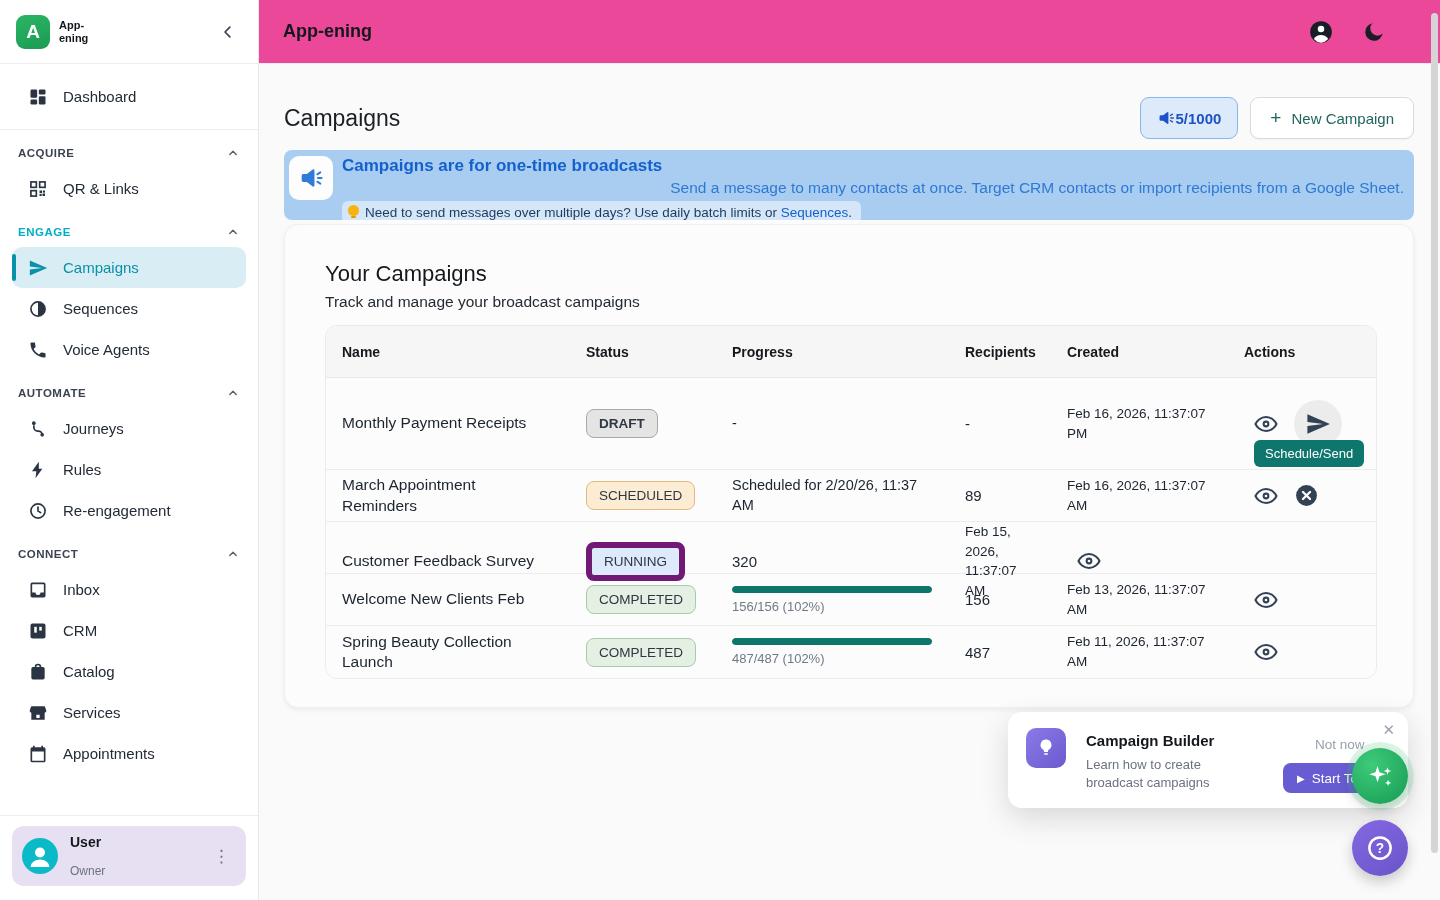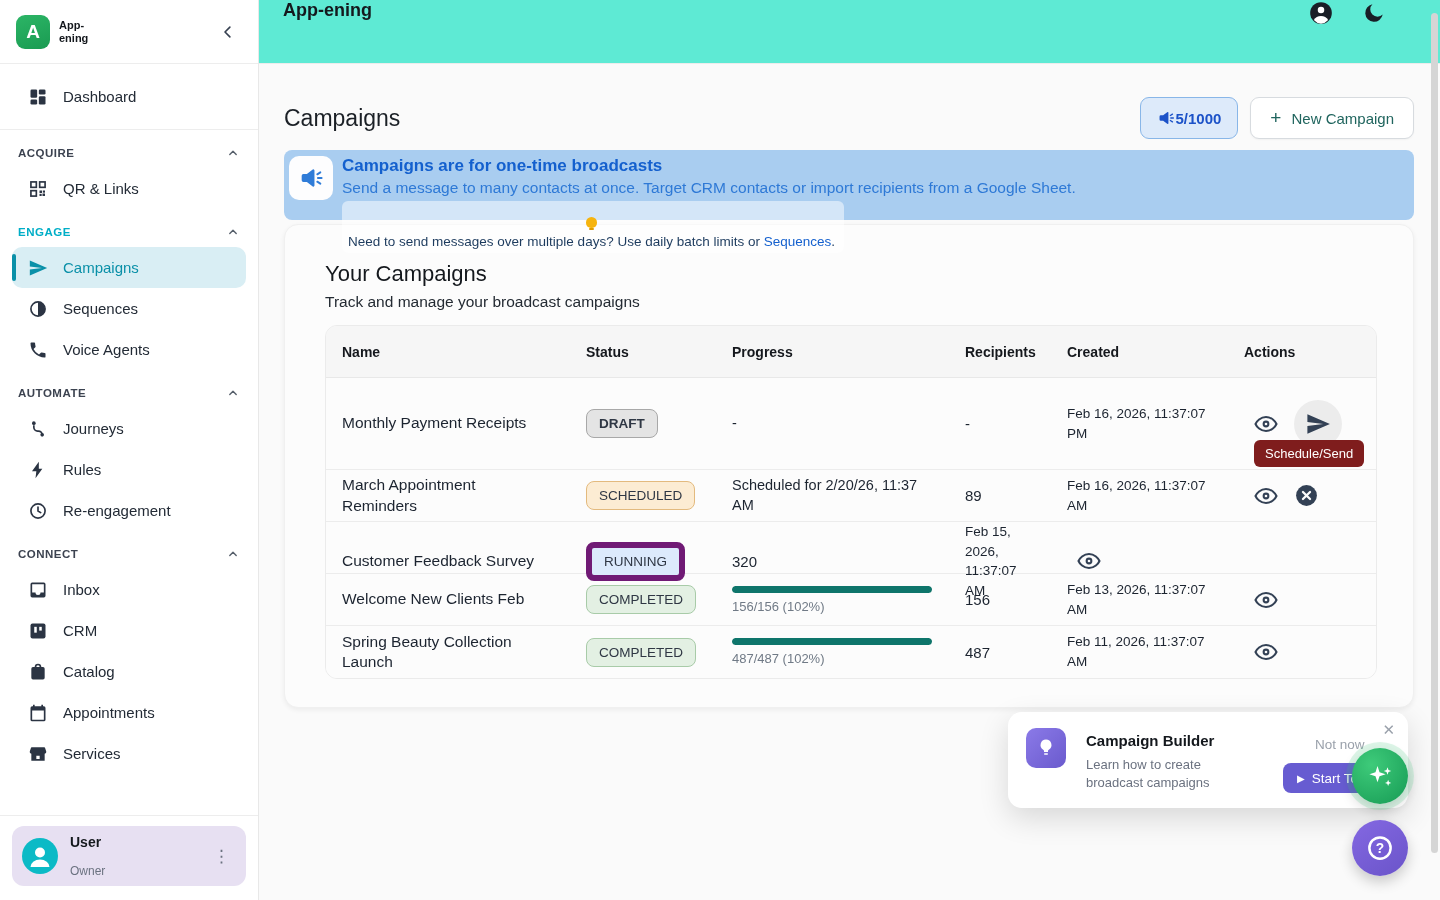--- a/index.html
+++ b/index.html
@@ -31,44 +31,44 @@
   .user-area { border-top:1px solid #ededed; padding:10px 12px 14px; background:#fff; }
   .user-card { background:#e7e0f2; border-radius:12px; padding:8px 10px; display:flex; align-items:center; }
   .avatar { width:36px; height:36px; border-radius:50%; background:#0bbac6; flex:none; }
   .user-meta { margin-left:12px; flex:1; }
   .user-name { font-size:14px; font-weight:bold; color:#14181d; }
   .user-role { font-size:12px; color:#6b7280; margin-top:14px; }
   .dots-btn { border:none; background:none; font-size:17px; color:#6b7280; cursor:pointer; padding:2px 6px; }
 
   
   .main { position:absolute; left:259px; top:0; right:0; bottom:0; }
-  .topbar { height:64px; background:#5eead4; border-bottom:1px solid #ececec; display:flex; align-items:flex-start;
+  .topbar { height:64px; background:#ec4899; border-bottom:1px solid #ececec; display:flex; align-items:center;
     padding:0 54px 0 24px; }
   .topbar-title { font-size:18px; font-weight:bold; color:#14181d; flex:1; }
   .topbar-actions { display:flex; align-items:center; gap:28px; }
   .icon-btn { border:none; background:none; cursor:pointer; color:#191e26; display:flex; padding:0; }
   .content { position:absolute; left:0; right:0; top:64px; bottom:0; background:#fafafa; padding:0 26px 0 25px; }
 
   .page-head { margin-top:33px; display:flex; align-items:center; }
   .page-title { font-size:23px; font-weight:400; color:#1b2026; flex:1; }
   .quota-badge { display:flex; align-items:center; height:42px; padding:0 16px; background:#ddeafa;
     border:1px solid #88b6e8; border-radius:9px; color:#1c52c8; font-weight:bold; font-size:15px; cursor:pointer; }
   .new-btn { display:flex; align-items:center; gap:10px; height:42px; padding:0 19px; margin-left:12px;
     background:#fff; border:1px solid #d7dbdf; border-radius:9px; font-size:15px; font-weight:500;
     color:#20655e; cursor:pointer; box-shadow:0 1px 2px rgba(0,0,0,.04); }
   .new-btn .plus { font-size:19px; font-weight:400; }
 
   .banner { margin-top:11px; height:70px; background:#a9cdf0; border-radius:8px; position:relative;
     padding:5px 10px 0 58px; }
   .banner-icon { position:absolute; left:5px; top:6px; width:44px; height:44px; background:#fdfdfe;
     border-radius:10px; display:flex; align-items:center; justify-content:center; color:#2f7cd8; }
   .banner-title { font-size:17px; font-weight:bold; color:#1460ce; line-height:21px; }
-  .banner-body { font-size:15.5px; color:#2e79d6; line-height:20px; margin-top:2px; }
-  .banner-tip { display:inline-flex; align-items:center; gap:6px; background:rgba(255,255,255,.5);
-    border-radius:6px; padding:16px 9px 3px 6px; font-size:13.5px; color:#1d3b5e; margin-top:3px; line-height:16px;flex-direction:column; }
+  .banner-body { font-size:15.5px; color:#2e79d6; line-height:20px; margin-top:2px;text-align:right; }
+  .banner-tip { display:inline-flex; align-items:flex-start; gap:6px; background:rgba(255,255,255,.5);
+    border-radius:6px; padding:4px 9px 3px 6px; font-size:13.5px; color:#1d3b5e; margin-top:3px; line-height:16px; }
   .bulb { width:11px; height:11px; border-radius:50% 50% 45% 45%; background:#f6b40e; position:relative; flex:none; }
   .bulb::after { content:""; position:absolute; left:3px; bottom:-2px; width:5px; height:2px; background:#e09b00; border-radius:1px; }
   .banner-link { color:#1460ce; cursor:pointer; }
 
   .card { margin-top:4px; height:484px; background:#fcfcfc; border:1px solid #f0f0f0; border-radius:14px;
     box-shadow:0 2px 5px rgba(0,0,0,.06); padding:36px 36px 0 40px; }
   .card-title { font-size:22px; font-weight:400; color:#14181d; }
   .card-sub { font-size:15.5px; color:#242b33; margin-top:6px; }
 
   .tbl { margin-top:14px; border:1px solid #ebebeb; border-radius:12px; overflow:hidden; background:#fcfcfc; }
@@ -88,21 +88,21 @@
   .c-prog-text { font-size:14.5px; color:#1c2430; line-height:1.35; }
   .pbar { width:200px; height:7px; border-radius:4px; background:#dde4e1; overflow:hidden; }
   .pfill { height:100%; border-radius:4px; background:#0e756b; }
   .plabel { font-size:13px; color:#707a86; margin-top:6px; }
   .c-num { font-size:15px; color:#1c2430; }
   .c-date { font-size:13.5px; color:#1c2430; line-height:1.45; }
   .c-actions { display:flex; align-items:center; gap:16px; padding-left:26px; position:relative; height:100%; }
   .act-btn { border:none; background:none; cursor:pointer; color:#334155; display:flex; align-items:center;
     justify-content:center; padding:0; }
   .send-wrap { width:48px; height:48px; border-radius:50%; background:#ececec; }
-  .tooltip { position:absolute; left:26px; top:62px; background:#7f1d1d; color:#fff; font-size:13px;
+  .tooltip { position:absolute; left:26px; top:62px; background:#0f766e; color:#fff; font-size:13px;
     padding:6px 11px; border-radius:6px; white-space:nowrap; z-index:9; }
 
   
   .popup { position:fixed; left:1008px; top:712px; width:400px; height:96px; background:#fff; border-radius:14px;
     box-shadow:0 10px 30px rgba(0,0,0,.14); z-index:20; }
   .p-icon { position:absolute; left:18px; top:16px; width:40px; height:40px; border-radius:10px;
     background:linear-gradient(135deg,#8b7ae8,#6a5acd); display:flex; align-items:center; justify-content:center; }
   .p-title { position:absolute; left:78px; top:20px; font-size:15px; font-weight:bold; color:#14181d; }
   .p-sub { position:absolute; left:78px; top:44px; width:160px; font-size:13px; color:#6b7280; line-height:1.4; }
   .p-notnow { position:absolute; left:307px; top:25px; border:none; background:none; font-size:13.5px;
@@ -287,32 +287,32 @@
       <span class="ic">
         <svg width="20" height="20" viewBox="0 0 24 24" fill="currentColor">
             <path d="M18 6h-2a4 4 0 0 0-8 0H6a2 2 0 0 0-2 2v11a2 2 0 0 0 2 2h12a2 2 0 0 0 2-2V8a2 2 0 0 0-2-2zm-6-2a2 2 0 0 1 2 2h-4a2 2 0 0 1 2-2z"></path>
           </svg>
       </span>
       <span>Catalog</span>
     </div>
     <div class="nav-item">
       <span class="ic">
         <svg width="20" height="20" viewBox="0 0 24 24" fill="currentColor">
+            <path d="M21.9 8.9 20.5 4.8A1 1 0 0 0 19.5 4h-15a1 1 0 0 0-1 .8L2.1 8.9A2.4 2.4 0 0 0 4 11.7V20h16v-8.3a2.4 2.4 0 0 0 1.9-2.8zM14 18h-4v-4h4z"></path>
+          </svg>
+      </span>
+      <span>Services</span>
+    </div>
+    <div class="nav-item">
+      <span class="ic">
+        <svg width="20" height="20" viewBox="0 0 24 24" fill="currentColor">
             <path d="M19 4h-1V2h-2v2H8V2H6v2H5a2 2 0 0 0-2 2v14a2 2 0 0 0 2 2h14a2 2 0 0 0 2-2V6a2 2 0 0 0-2-2zm0 16H5V9h14z"></path>
           </svg>
       </span>
       <span>Appointments</span>
-    </div>
-    <div class="nav-item">
-      <span class="ic">
-        <svg width="20" height="20" viewBox="0 0 24 24" fill="currentColor">
-            <path d="M21.9 8.9 20.5 4.8A1 1 0 0 0 19.5 4h-15a1 1 0 0 0-1 .8L2.1 8.9A2.4 2.4 0 0 0 4 11.7V20h16v-8.3a2.4 2.4 0 0 0 1.9-2.8zM14 18h-4v-4h4z"></path>
-          </svg>
-      </span>
-      <span>Services</span>
     </div>
   </nav>
 
   <div class="user-area">
     <div class="user-card">
       <div class="avatar">
         <svg width="36" height="36" viewBox="0 0 36 36">
             <circle cx="18" cy="14.5" r="5" fill="#fff"></circle>
             <path d="M8.5 29a9.5 7.5 0 0 1 19 0z" fill="#fff"></path>
           </svg>

